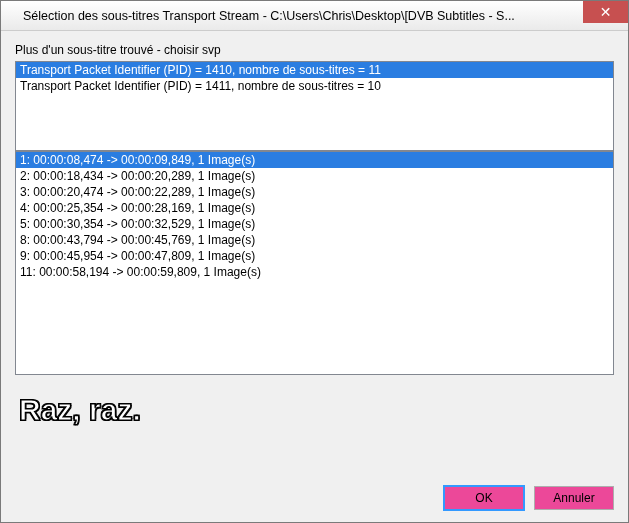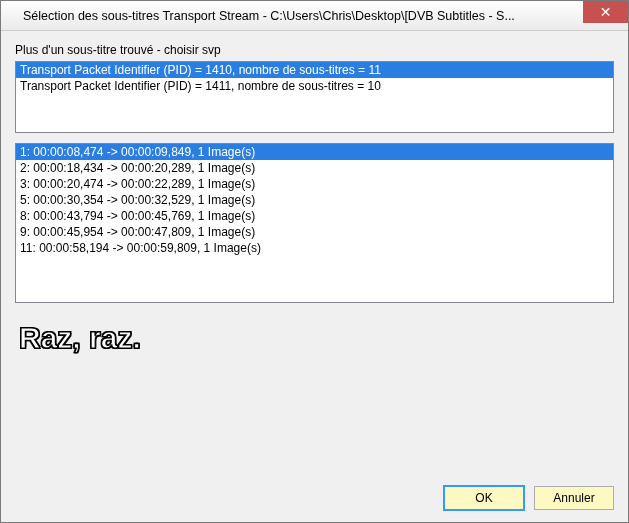--- a/index.html
+++ b/index.html
@@ -4,35 +4,35 @@
 <style>
   * { box-sizing: border-box; margin: 0; padding: 0; font-family: "Segoe UI", Tahoma, sans-serif; }
   body { background: #fff; width: 629px; height: 523px; overflow: hidden; }
   .window { width: 629px; height: 523px; border: 1px solid #7a7a7a; background: #f0f0f0; display: flex; flex-direction: column; }
   .titlebar { height: 30px; background: linear-gradient(#fff,#eaeaea); display: flex; align-items: center; justify-content: space-between; border-bottom: 1px solid #ccc; }
   .titlebar-title { font-size: 12.5px; padding-left: 22px; color: #000; white-space: nowrap; overflow: hidden; text-overflow: ellipsis; flex: 1; }
   .close-btn { width: 45px; height: 22px; background: #c75050; color: #fff; font-size: 14px; display: flex; align-items: center; justify-content: center; margin-top:-8px; cursor: pointer; }
   .content { flex: 1; padding: 12px 14px 6px 14px; display: flex; flex-direction: column; justify-content: space-between; }
   .label { font-size: 12px; color: #000; margin-bottom: 4px; }
   .listview { border: 1px solid #828790; background: #fff; font-size: 12px; overflow: auto; }
-  .lv-pid { height: 72px; }
-  .lv-subs { height: 160px; margin-top: 10px; }
+  .lv-pid { height: 90px; }
+  .lv-subs { height: 224px; }
   .lv-row { padding: 1px 4px; white-space: nowrap; cursor: default; }
   .lv-row.selected { background: #2a7de1; color: #fff; }
   .preview-area { flex: 1; padding: 18px 4px 0 4px; }
   .subtitle-preview {
     font-family: Arial, sans-serif;
     font-size: 30px;
     font-weight: bold;
     color: #fff;
     -webkit-text-stroke: 1.2px #000;
     text-shadow: 1px 1px 0 #000, -1px -1px 0 #000, 1px -1px 0 #000, -1px 1px 0 #000;
   }
   .button-bar { display: flex; justify-content: flex-end; gap: 10px; padding: 8px 14px 12px 0; }
-  .btn { width: 80px; height: 24px; font-size: 12px; background: #fef9c3; border: 1px solid #adadad; cursor: pointer; }
+  .btn { width: 80px; height: 24px; font-size: 12px; background: #ec4899; border: 1px solid #adadad; cursor: pointer; }
   .btn.default { outline: 1px solid #3399ff; border-color:#3399ff; }
 </style>
 </head>
 <body>
 
 <div class="window">
 
   <div class="titlebar">
     <div class="titlebar-title">Sélection des sous-titres Transport Stream - C:\Users\Chris\Desktop\[DVB Subtitles - S...</div>
     <div class="close-btn">
@@ -46,20 +46,21 @@
 
     <div class="listview lv-pid" id="pid-list">
         <div class="lv-row selected">Transport Packet Identifier (PID) = 1410, nombre de sous-titres = 11</div>
         <div class="lv-row">Transport Packet Identifier (PID) = 1411, nombre de sous-titres = 10</div>
       </div>
 
     <div class="listview lv-subs" id="sub-list">
         <div class="lv-row selected">1: 00:00:08,474 -&gt; 00:00:09,849, 1 Image(s)</div>
         <div class="lv-row">2: 00:00:18,434 -&gt; 00:00:20,289, 1 Image(s)</div>
         <div class="lv-row">3: 00:00:20,474 -&gt; 00:00:22,289, 1 Image(s)</div>
+        <div class="lv-row">4: 00:00:25,354 -&gt; 00:00:28,169, 1 Image(s)</div>
         <div class="lv-row">5: 00:00:30,354 -&gt; 00:00:32,529, 1 Image(s)</div>
         <div class="lv-row">8: 00:00:43,794 -&gt; 00:00:45,769, 1 Image(s)</div>
         <div class="lv-row">9: 00:00:45,954 -&gt; 00:00:47,809, 1 Image(s)</div>
         <div class="lv-row">11: 00:00:58,194 -&gt; 00:00:59,809, 1 Image(s)</div>
       </div>
 
     <div class="preview-area">
       <div class="subtitle-preview">Raz, raz.</div>
     </div>
 

